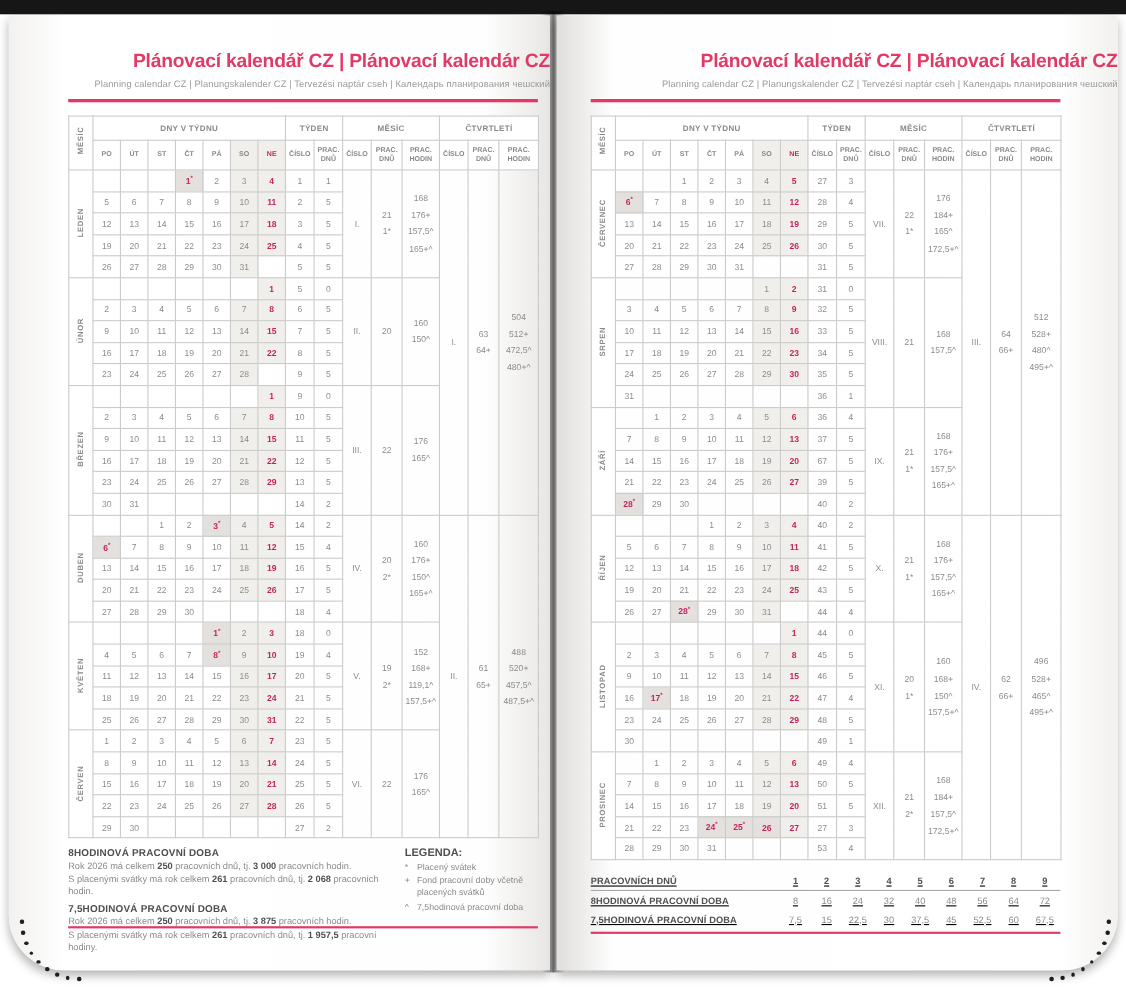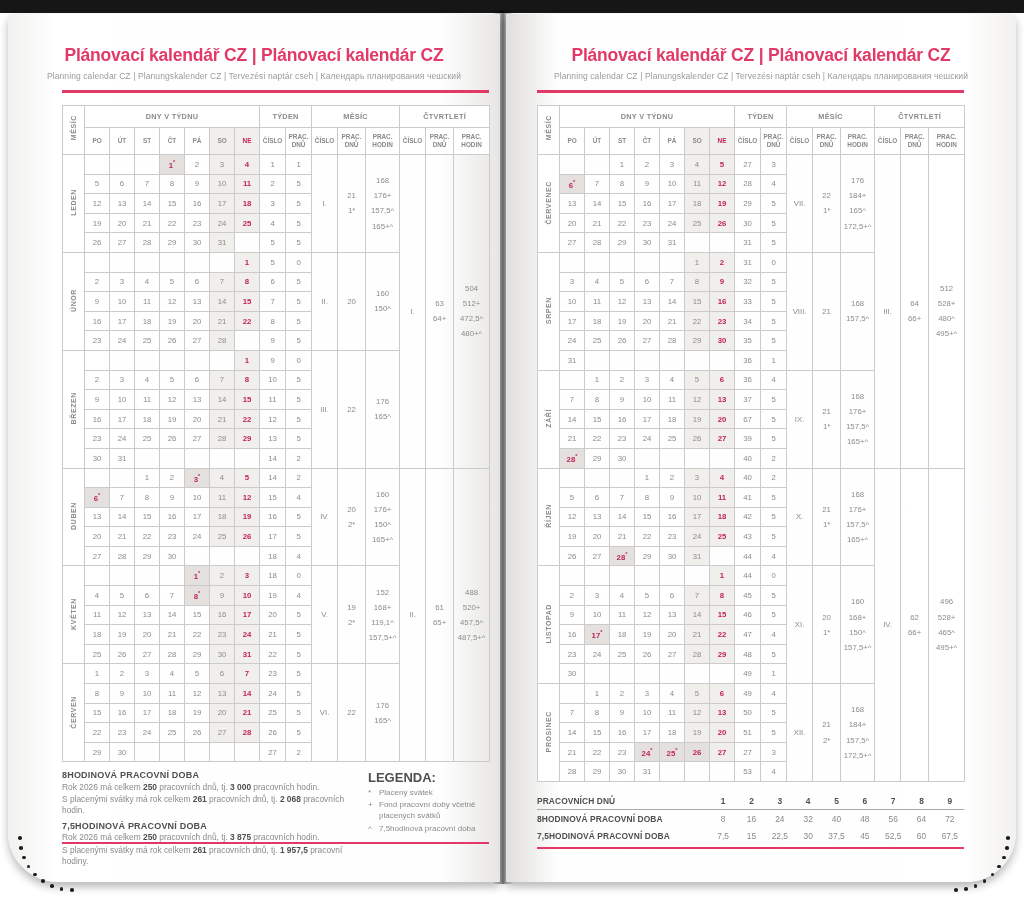--- a/index.html
+++ b/index.html
@@ -11,21 +11,21 @@
   }
   .topbar{position:absolute;top:0;left:0;width:1024px;height:13px;background:#161616;}
   .spine{position:absolute;left:492px;top:10px;width:22px;height:874px;
     background:linear-gradient(to right,rgba(0,0,0,0) 0%,rgba(0,0,0,.40) 42%,rgba(0,0,0,.55) 50%,rgba(0,0,0,.35) 60%,rgba(0,0,0,0) 100%);}
   .page{position:absolute;top:14px;height:868px;background:#fff;z-index:1;
     box-shadow:0 5px 9px rgba(0,0,0,.28);}
   .page.left{left:8px;width:492px;border-radius:4px 0 0 50px;
     background:linear-gradient(to right,#f2f1ef 0%,#ffffff 10%,#fefefe 88%,#e9e8e6 99%);}
   .page.right{left:506px;width:510px;border-radius:0 4px 50px 0;
     background:linear-gradient(to left,#f2f1ef 0%,#ffffff 10%,#fefefe 90%,#e2e1df 99%);}
-  .head{text-align:center;padding-top:31px;}
+  .head{text-align:right;padding-top:31px;}
   .title{font-size:17.5px;font-weight:bold;color:var(--accent);letter-spacing:-0.2px;}
   .subtitle{font-size:8.5px;color:#9b9b9b;margin-top:5px;letter-spacing:.1px;}
   .rule{height:2.6px;background:var(--accent);margin-top:9px;}
   .left .rule{margin-left:54px;width:427px;}
   .right .rule{margin-left:31px;width:427px;}
   .twrap{position:absolute;top:91px;}
   .left .twrap{left:54px;}
   .right .twrap{left:31px;}
   table.cal{border-collapse:collapse;table-layout:fixed;width:427px;}
   .cal th,.cal td{border:1px solid var(--border);padding:0;text-align:center;vertical-align:middle;}
@@ -43,28 +43,28 @@
   .ast{font-size:5.5px;vertical-align:super;}
   .mname{background:#fff;}
   .msum{font-size:7.3px;}
   .msum .ln{line-height:1.95;}
   .pfoot{position:absolute;left:54px;top:756px;width:300px;}
   .f-head{font-size:9px;font-weight:bold;color:#4f4f4f;letter-spacing:.2px;}
   .f-line{font-size:8.4px;color:#8a8a8a;margin-top:1.5px;line-height:1.3;}
   .f-line b{color:#4f4f4f;}
   .f-sec2{margin-top:5px;}
   .legend{position:absolute;left:360px;top:756px;width:124px;}
-  .lg-title{font-size:13px;font-weight:bold;color:#4f4f4f;}
+  .lg-title{font-size:10px;font-weight:bold;color:#4f4f4f;}
   .lg-item{display:grid;grid-template-columns:11px 1fr;font-size:8px;color:#8a8a8a;
     margin-top:2.5px;line-height:1.3;}
   .brule{position:absolute;height:2.2px;background:var(--accent);width:427px;}
   .left .brule{left:54px;top:828px;}
   .right .brule{left:31px;top:833px;}
   .rfoot{position:absolute;left:31px;top:778px;width:427px;}
-  .rrow{display:grid;grid-template-columns:172px repeat(9,1fr);align-items:center;height:17px;}
+  .rrow{display:grid;grid-template-columns:172px repeat(9,1fr);align-items:center;height:17px;text-decoration:underline;}
   .rrow .lab{font-size:8.4px;font-weight:bold;color:#4f4f4f;text-align:left;letter-spacing:.1px;}
   .rrow .num{font-size:8.4px;color:#8a8a8a;text-align:center;}
   .rrow.hd{border-bottom:1.4px solid #a8a8a8;}
   .rrow.hd .num{color:#4f4f4f;font-weight:bold;}
   .dot{position:absolute;width:3.6px;height:3.6px;border-radius:50%;background:#1e1e1e;z-index:3;}
 </style>
 </head>
 <body style="--accent: #e23a67; --red: #c41f5e; --wkbg: #f0efec; --holbg: #e3e0dd; --day: #8c8c8c;">
 
 <div class="topbar"></div>

